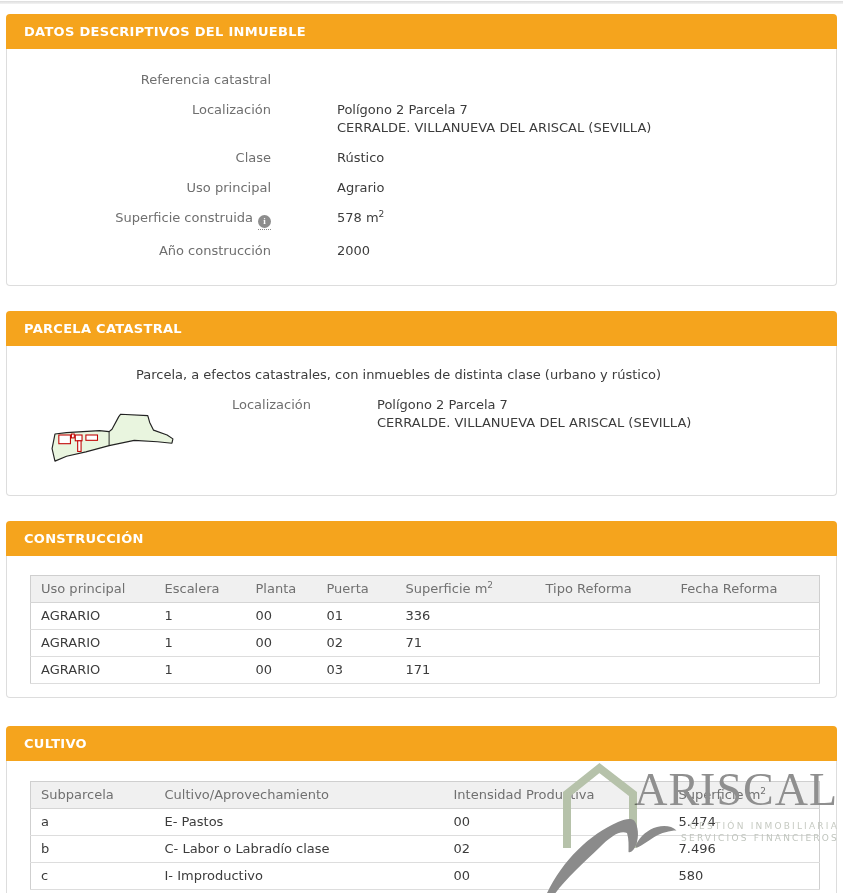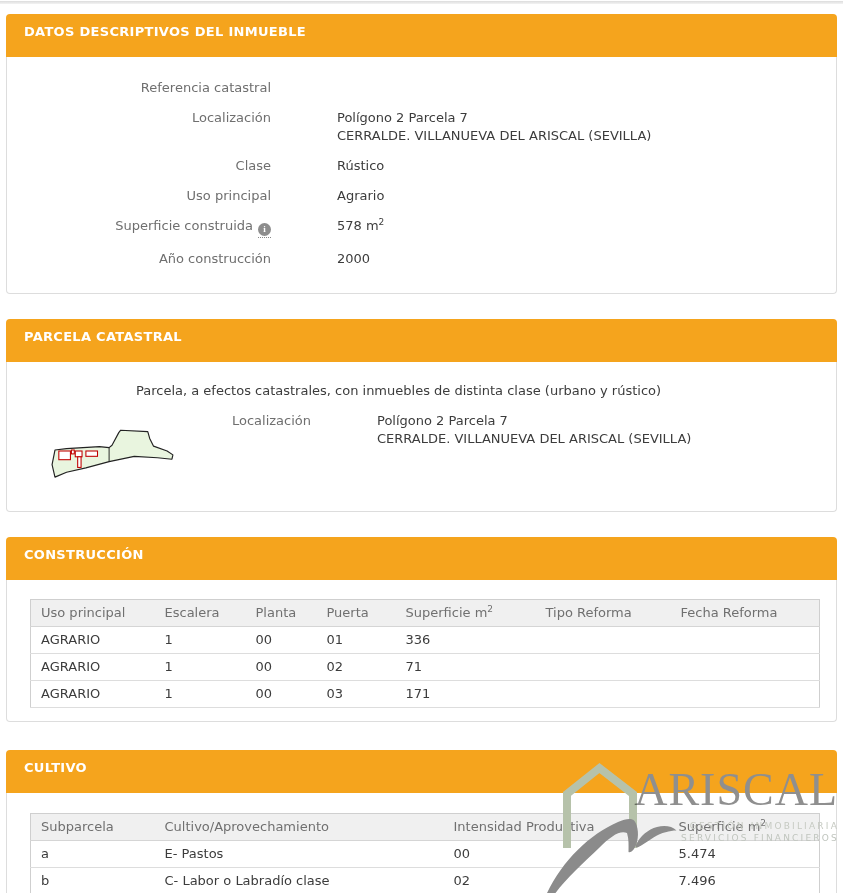--- a/index.html
+++ b/index.html
@@ -16,21 +16,21 @@
 
   .card { margin: 0 6px; }
   .card + .card { margin-top: 25px; }
   .card.last { margin-top: 28px; }
   .card-header {
     background: #f5a41d;
     color: #ffffff;
     font-weight: bold;
     font-size: 13px;
     letter-spacing: .3px;
-    padding: 10px 0 18px 18px;
+    padding: 10px 0 10px 18px;
     border-radius: 4px 4px 0 0;
     margin-top: 10px;
   }
   .card:first-of-type .card-header { margin-top: 10px; }
   .card-body {
     background: #fff;
     border: 1px solid #dddddd;
     border-top: none;
     border-radius: 0 0 4px 4px;
   }

